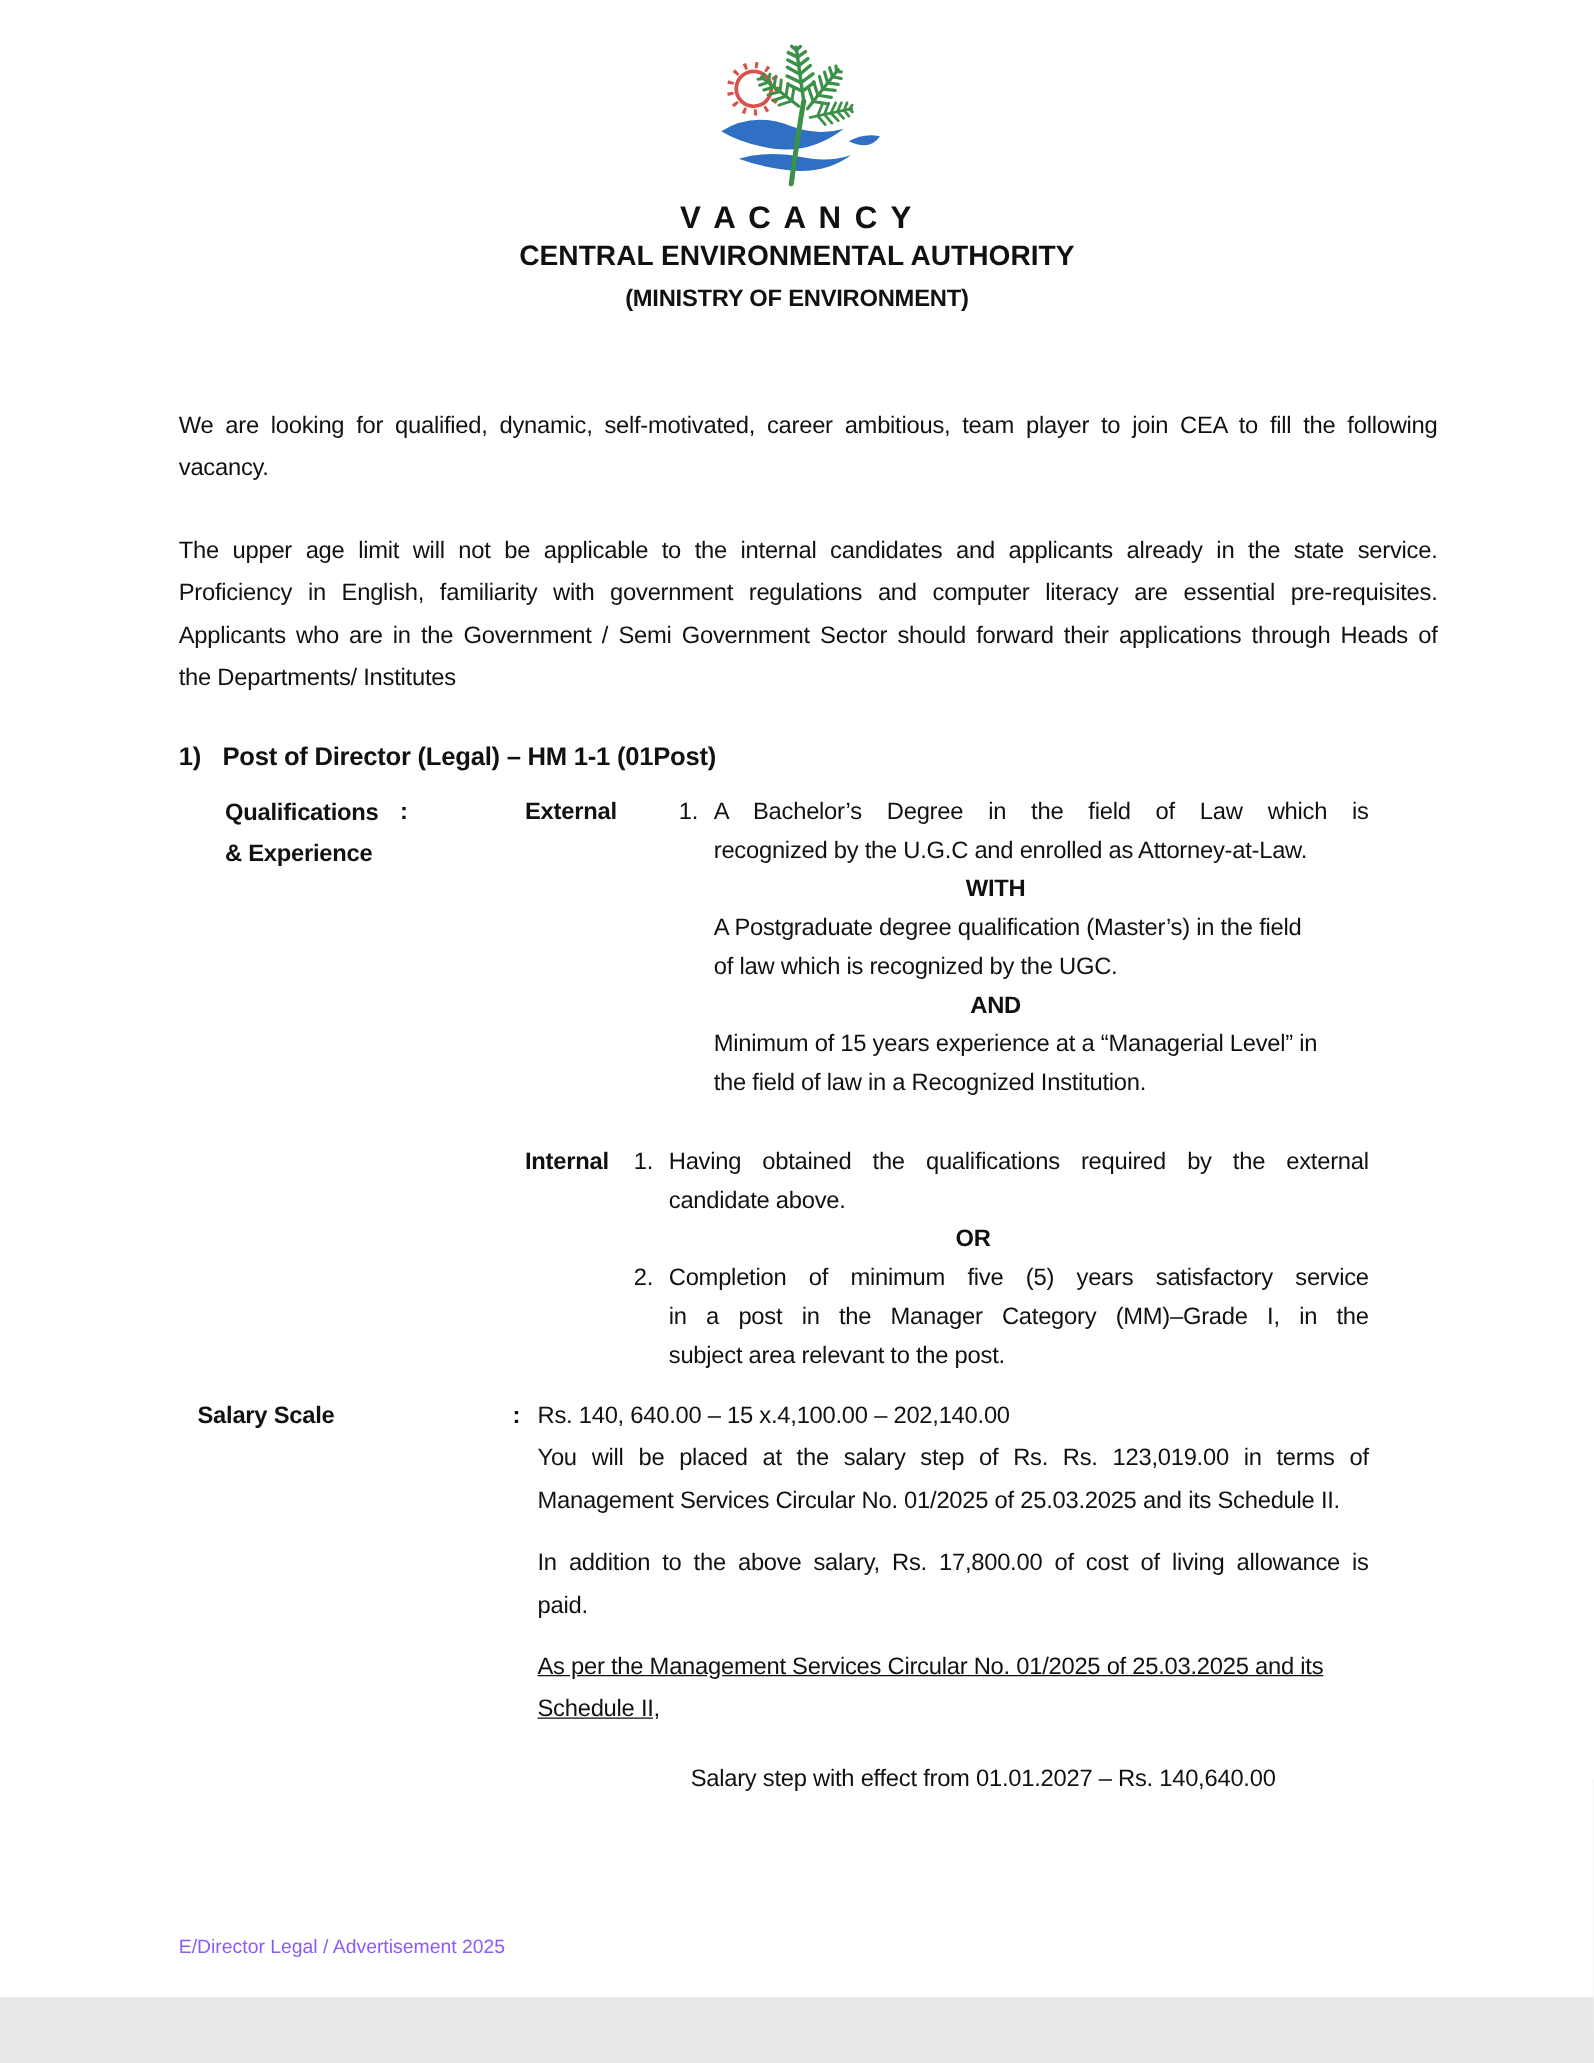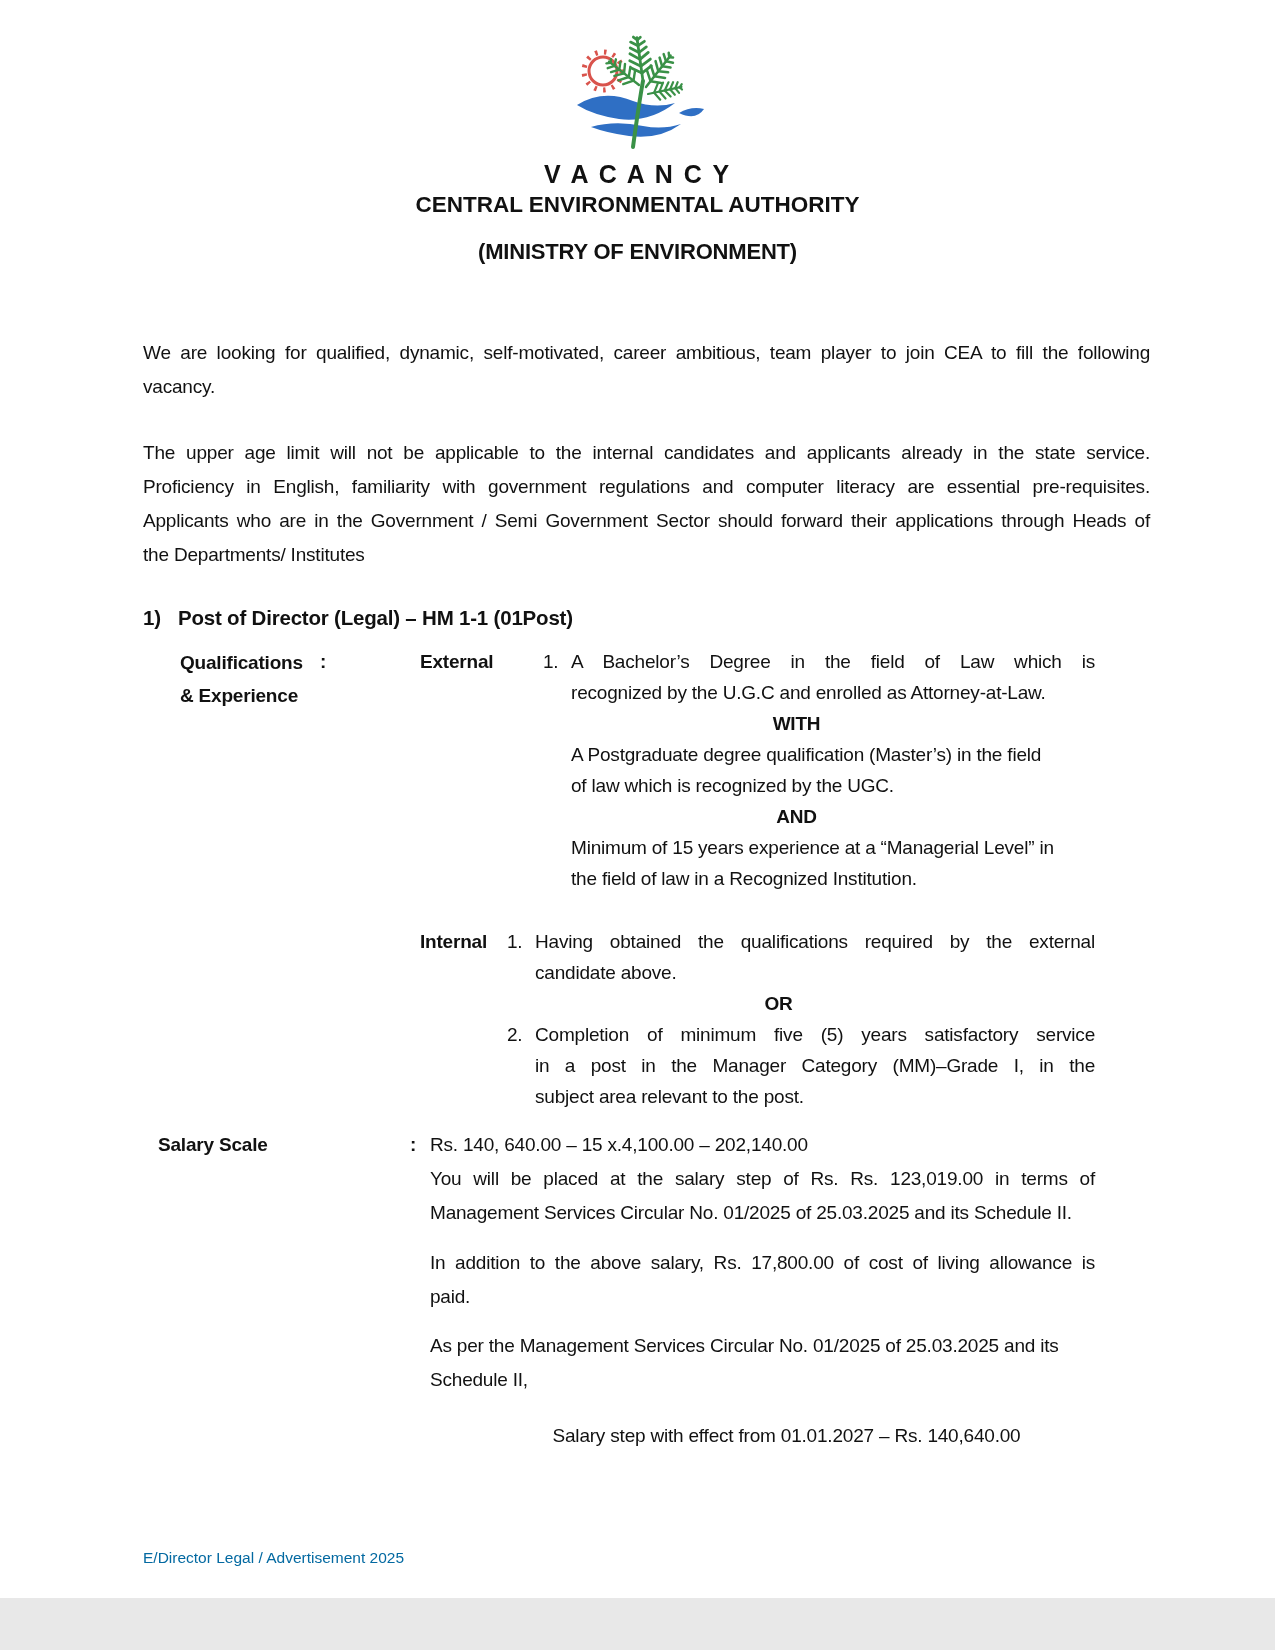--- a/index.html
+++ b/index.html
@@ -9,21 +9,21 @@
     font-family:"Liberation Sans","DejaVu Sans",sans-serif;
     font-size:19px; letter-spacing:-0.2px; overflow:hidden;
   }
   .content { padding:0 125px 0 143px; }
 
   
   .doc-header { text-align:center; }
   .logo-wrap { padding-top:33px; height:118px; }
   .title-vacancy { font-size:25px; font-weight:bold; letter-spacing:2px; line-height:30px; margin-top:8px; }
   .title-authority { font-size:22.5px; font-weight:bold; letter-spacing:0; line-height:27px; margin-top:2px; }
-  .title-ministry { font-size:22px; font-weight:bold; line-height:23px; margin-top:22px;text-align:center; }
+  .title-ministry { font-size:19px; font-weight:bold; line-height:23px; margin-top:10px;text-align:center; }
 
   
   .tline { line-height:34px; }
   .tline .txt { display:block; white-space:nowrap; }
   .a-j .txt { text-align:justify; text-align-last:justify; }
   .a-c { text-align:center; font-weight:bold; }
   .a-c .txt { display:inline; white-space:nowrap; }
   .a-ind .txt { padding-left:48px;text-align:center; }
 
   
@@ -48,25 +48,25 @@
   .qual-lines .numbered .txt { flex:1; min-width:0; }
   .qual-lines .a-c { padding-left:0; padding-right:45px; }
 
   
   .salary-row { display:grid; grid-template-columns:15px 252px 20px 1fr; padding-right:55px; margin-top:16px; }
   .salary-row .cell-label { grid-column:2; line-height:34px; }
   .salary-row .cell-colon { grid-column:3; line-height:34px; }
   .salary-row .cell-lines { grid-column:4; }
   .salary-group { margin-bottom:16px; }
   .salary-group:nth-child(2) { margin-bottom:15px; }
-  .salary-group:nth-child(3) { margin-bottom:22px; }
+  .salary-group:nth-child(3) { margin-bottom:22px;text-decoration:underline; }
   .salary-group .tline { line-height:34px; }
 
   
-  .footer-note { position:absolute; left:143px; top:1549px; font-size:15.5px; letter-spacing:0; color:#0369a1; }
+  .footer-note { position:absolute; left:143px; top:1549px; font-size:15.5px; letter-spacing:0; color:#8b5cf6; }
 </style>
 </head>
 <body>
 
 <div class="page">
   <div class="doc-header">
     <div class="logo-wrap">
       <svg width="150" height="118" viewBox="0 0 150 118" aria-hidden="true">
         <defs>
           <g id="frond" stroke="#3a9147" stroke-width="2.4" fill="none" stroke-linecap="round">

